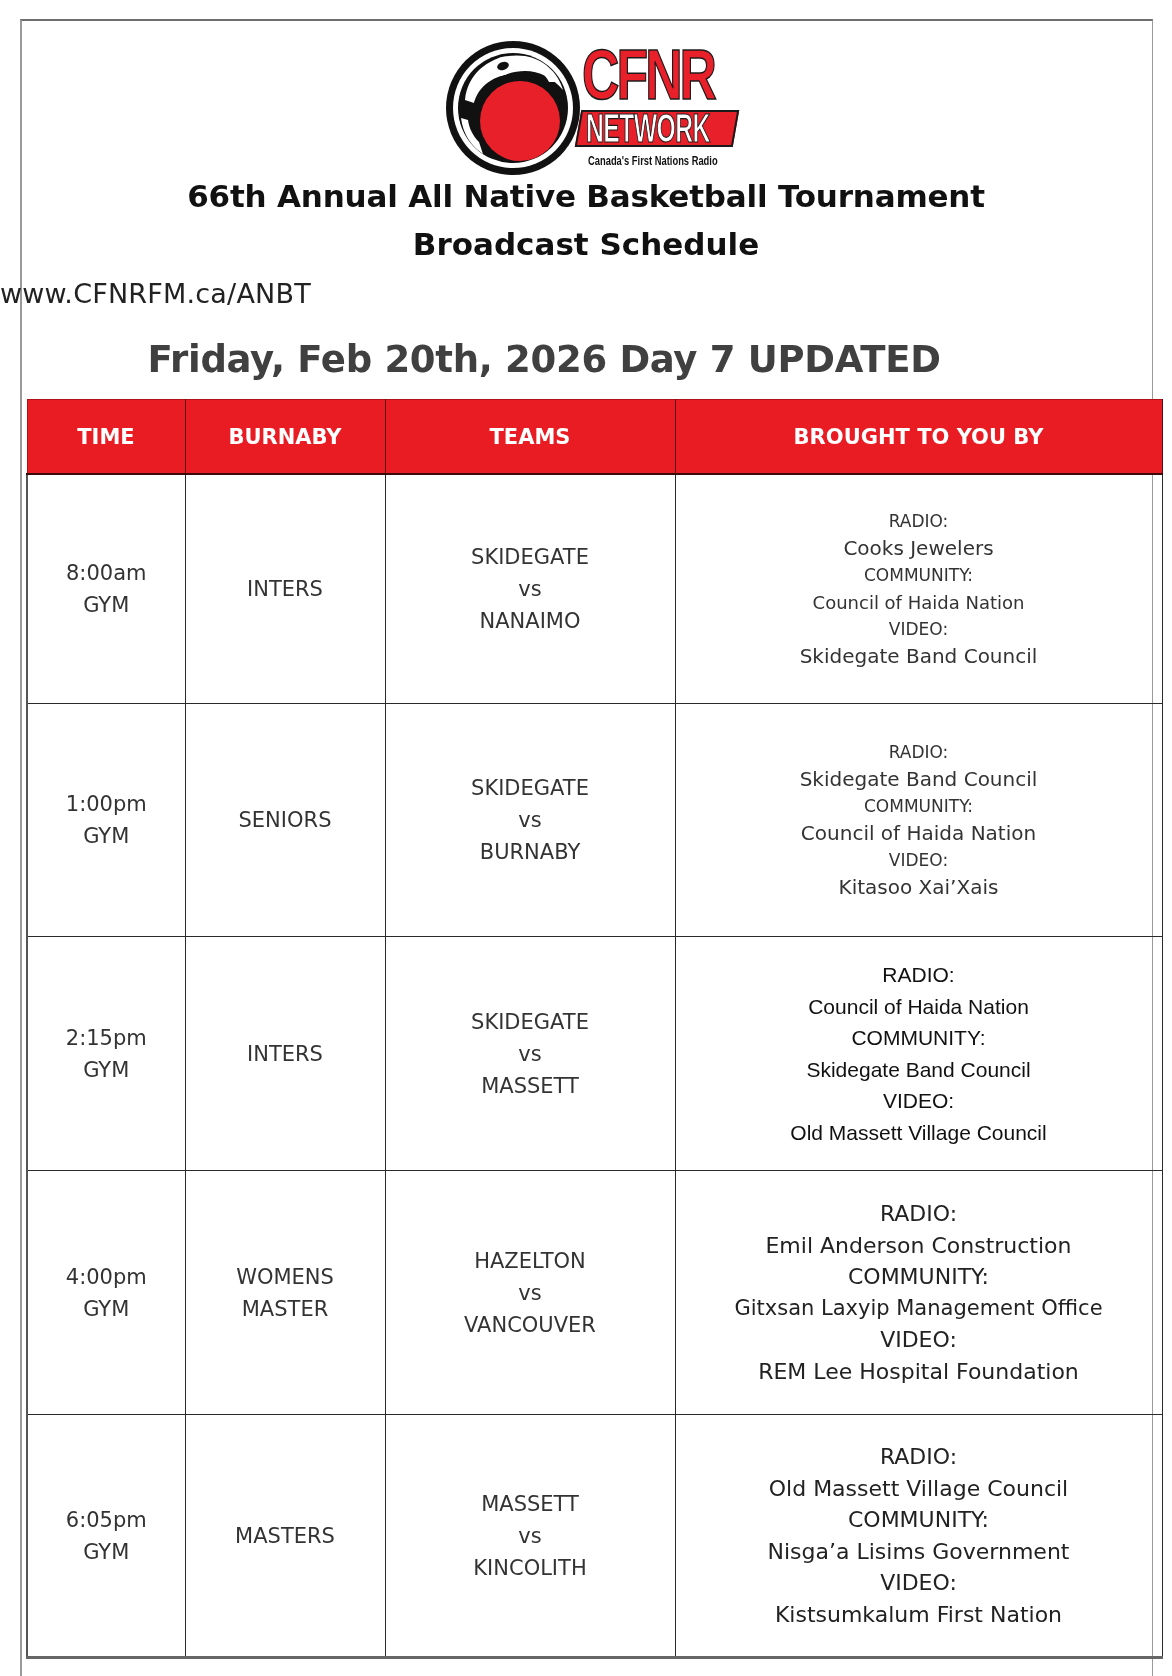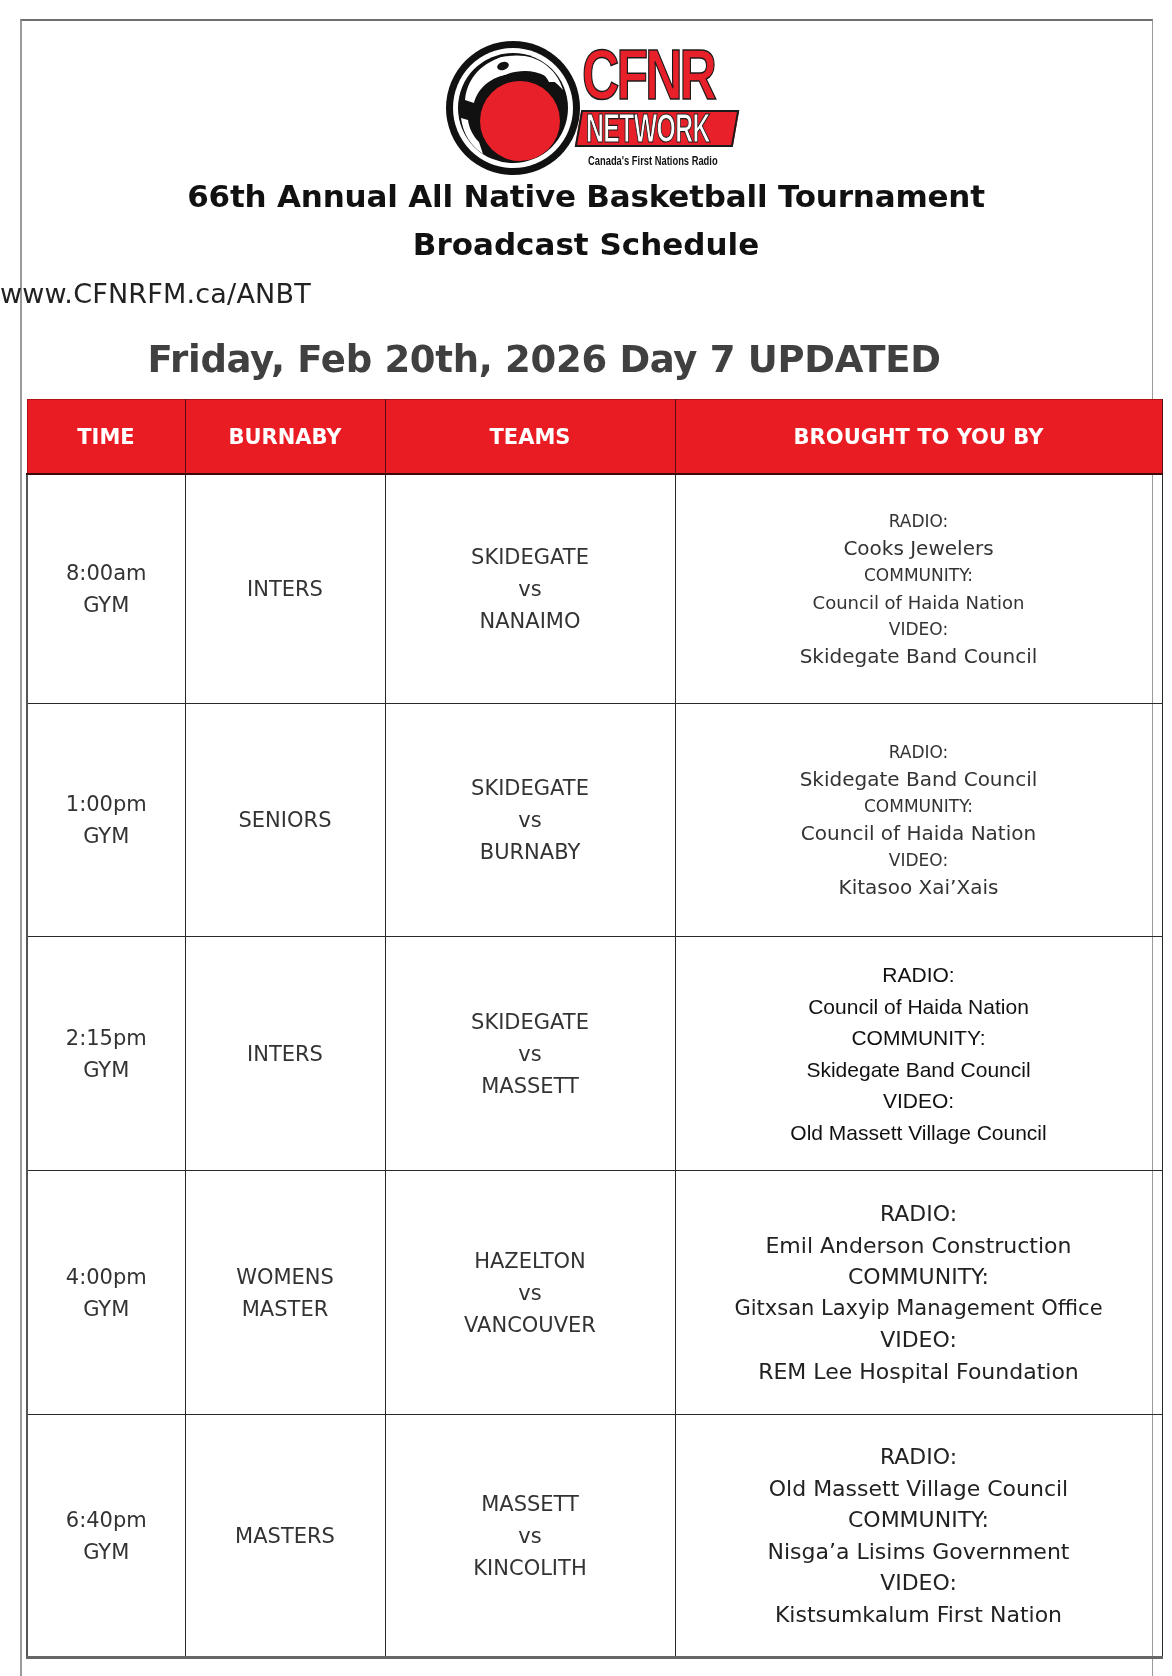--- a/index.html
+++ b/index.html
@@ -371,21 +371,21 @@
           <span class="nm" style="font-size:21px">Gitxsan Laxyip Management Office</span>
           <span class="lbl">VIDEO:</span>
           <span class="nm">REM Lee Hospital Foundation</span>
         </div>
       </td>
     </tr>
 
     <tr class="r5">
       <td class="time-cell">
         <div class="stack">
-          <span>6:40pm</span>
+          <span>6:05pm</span>
           <span>GYM</span>
         </div>
       </td>
       <td class="div-cell">
         <div class="stack">
           <span>MASTERS</span>
         </div>
       </td>
       <td class="teams-cell">
         <div class="stack">

